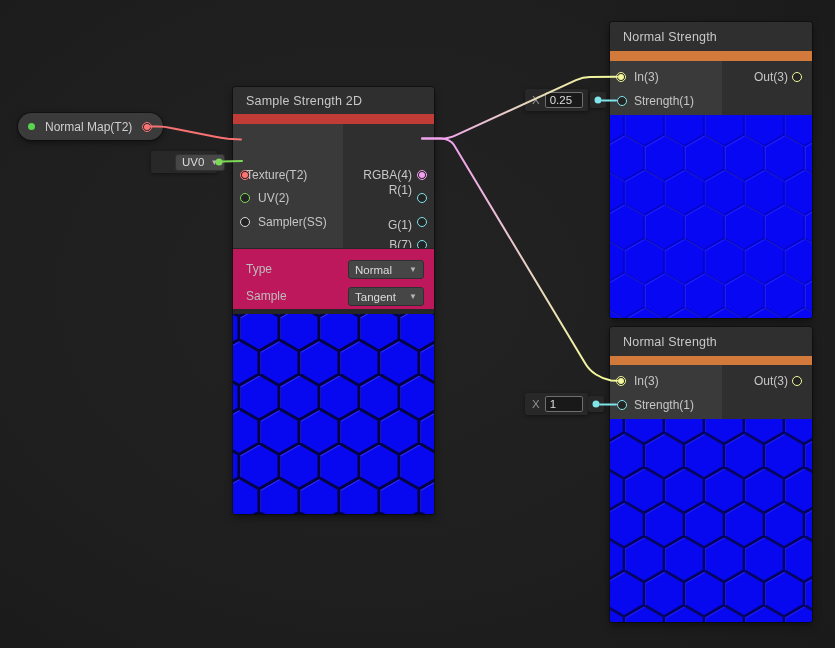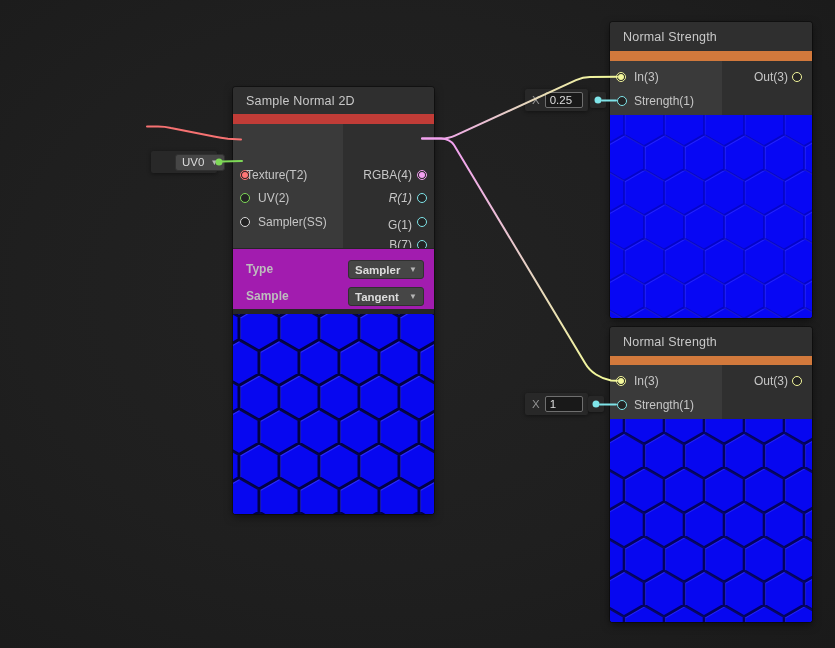--- a/index.html
+++ b/index.html
@@ -25,21 +25,21 @@
     border-radius:50%; background:#232323; transform:translate(-50%,-50%);
   }
   .port.filled::after {
     content:""; position:absolute; inset:1px; border-radius:50%; background:currentColor;
   }
   .plabel {
     position:absolute; transform:translateY(-50%);
     font-size:12px; color:#c6c6c6; white-space:nowrap;
   }
   .plabel.right { text-align:center; }
-  .controls { position:relative; background:#a21caf; border-top:1px solid #262626;font-weight:bold; }
+  .controls { position:relative; background:#be185d; border-top:1px solid #262626; }
   .ctl-label { position:absolute; left:13px; transform:translateY(-50%); font-size:12px; color:#bdbdbd; }
   .dropdown {
     position:absolute; display:flex; align-items:center; justify-content:space-between;
     padding:0 6px; background:#464646; border-radius:3px; border:1px solid #303030;
     font-size:11.5px; color:#dcdcdc; cursor:default;
   }
   .dd-arrow { font-size:8px; color:#b5b5b5; margin-left:6px; }
   .preview { position:relative; width:100%; background:#0808f2; }
   .preview svg { display:block; }
   .gapstrip { width:100%; background:#262626; }
@@ -66,57 +66,62 @@
   .wdot { position:absolute; width:7px; height:7px; border-radius:50%; transform:translate(-50%,-50%); }
 
   #wires { position:absolute; left:0; top:0; z-index:6; pointer-events:none; }
   .nz { z-index:2; }
 </style>
 </head>
 <body>
 
 <div id="canvas">
 
+  <div class="pill nz" style="left:18px; top:113px; width:145px; height:27px;">
+    <span class="pdot" style="background:#5ad44e"></span>
+    <span>Normal Map(T2)</span>
+    <span class="pill-port"></span>
+  </div>
 
   <div class="widget nz" style="left:151px; top:151px; width:66px; height:22px;justify-content:flex-end;">
     <div class="dropdown" style="position:relative; left:8px; width:50px; height:17px;">
       <span>UV0</span>
       <span class="dd-arrow">▼</span>
     </div>
   </div>
   <span class="wdot nz" style="left:219px; top:161.5px; background:#7ed957"></span>
 
   <div class="node nz" style="left:233px; top:87px; width:201px; height:427px;">
-    <div class="node-title" style="height:27px;">Sample Normal 2D</div>
+    <div class="node-title" style="height:27px;">Sample Strength 2D</div>
     <div class="cat-bar" style="height:10px; background:#c13c37;"></div>
     <div class="ports" style="height:124px;">
       <div class="left-col" style="width:110px;"></div>
 
       <span class="port filled" style="left:12px; top:51px;  color:#ff7575;"></span>
       <span class="port" style="left:12px; top:74px;  color:#7ed957;"></span>
       <span class="port" style="left:12px; top:97.5px;color:#d8d8d8;"></span>
       <span class="plabel" style="left:13px; top:51px;">Texture(T2)</span>
       <span class="plabel" style="left:25px; top:74px;">UV(2)</span>
       <span class="plabel" style="left:25px; top:97.5px;">Sampler(SS)</span>
 
       <span class="port filled" style="left:189px; top:51px;   color:#f2a0f0;"></span>
       <span class="port" style="left:189px; top:74px;   color:#7fe5e9;"></span>
       <span class="port" style="left:189px; top:97.5px; color:#7fe5e9;"></span>
       <span class="port" style="left:189px; top:121px;  color:#7fe5e9;"></span>
       <span class="port" style="left:189px; top:144.5px;color:#7fe5e9;"></span>
       <span class="plabel right" style="right:22px; top:51px;">RGBA(4)</span>
-      <span class="plabel right" style="right:22px; top:74px;font-style:italic;">R(1)</span>
+      <span class="plabel right" style="right:22px; top:66px;">R(1)</span>
       <span class="plabel right" style="right:22px; top:101px;">G(1)</span>
       <span class="plabel right" style="right:22px; top:121px;">B(7)</span>
       <span class="plabel right" style="right:22px; top:144.5px;">A(1)</span>
     </div>
     <div class="controls" style="height:61px;">
       <span class="ctl-label" style="top:20px;">Type</span>
       <div class="dropdown" style="left:115px; top:11px; width:76px; height:19px;">
-        <span>Sampler</span>
+        <span>Normal</span>
         <span class="dd-arrow">▼</span>
       </div>
       <span class="ctl-label" style="top:47px;">Sample</span>
       <div class="dropdown" style="left:115px; top:38px; width:76px; height:19px;">
         <span>Tangent</span>
         <span class="dd-arrow">▼</span>
       </div>
     </div>
     <div class="gapstrip" style="height:5px;"></div>
     <div class="preview" style="height:200px;">

